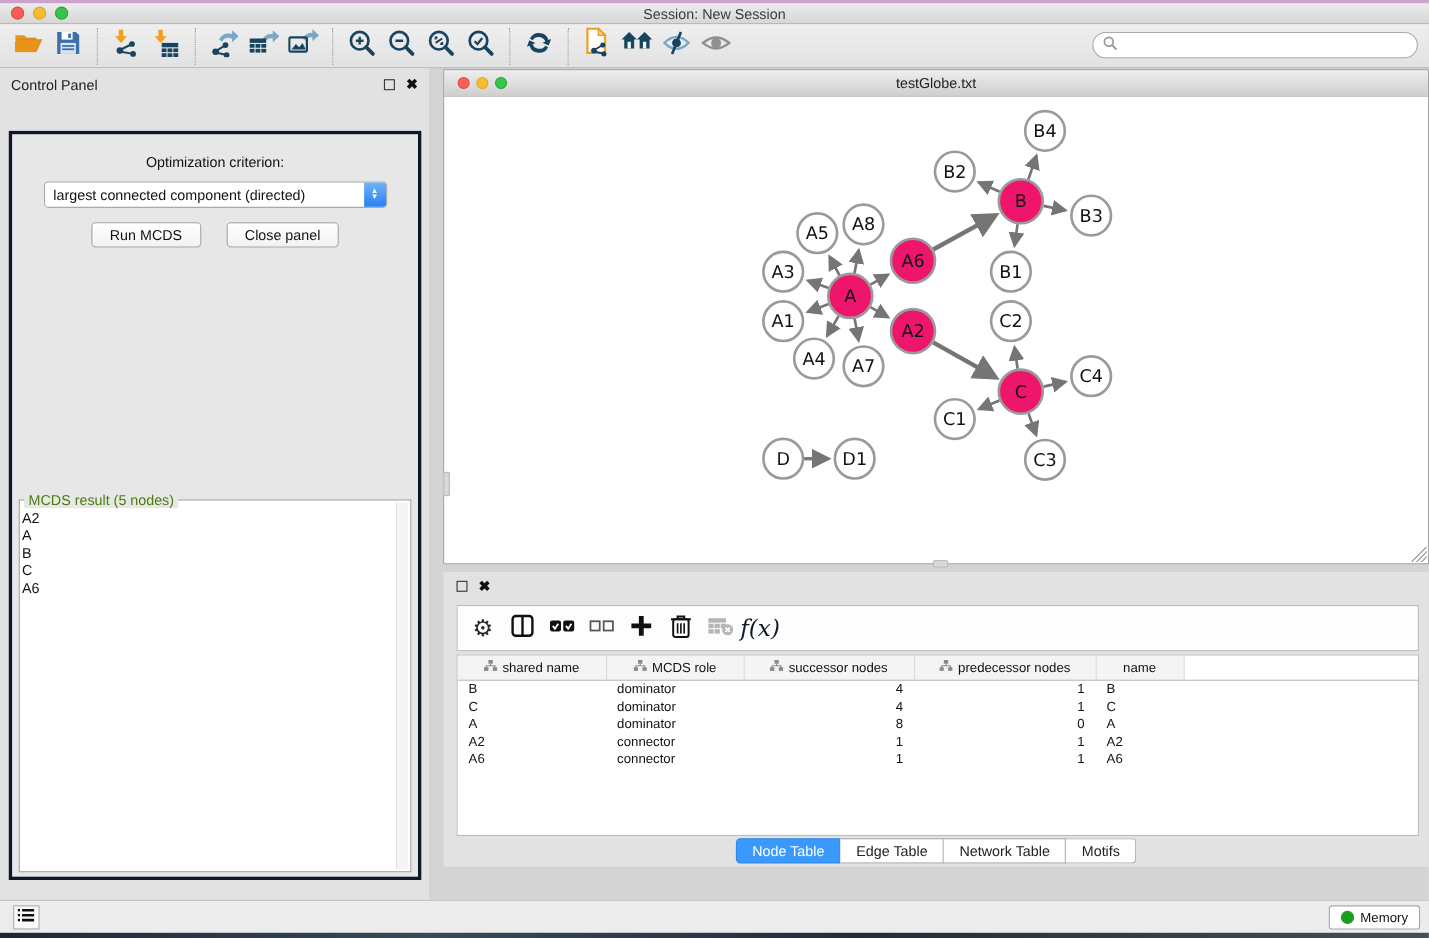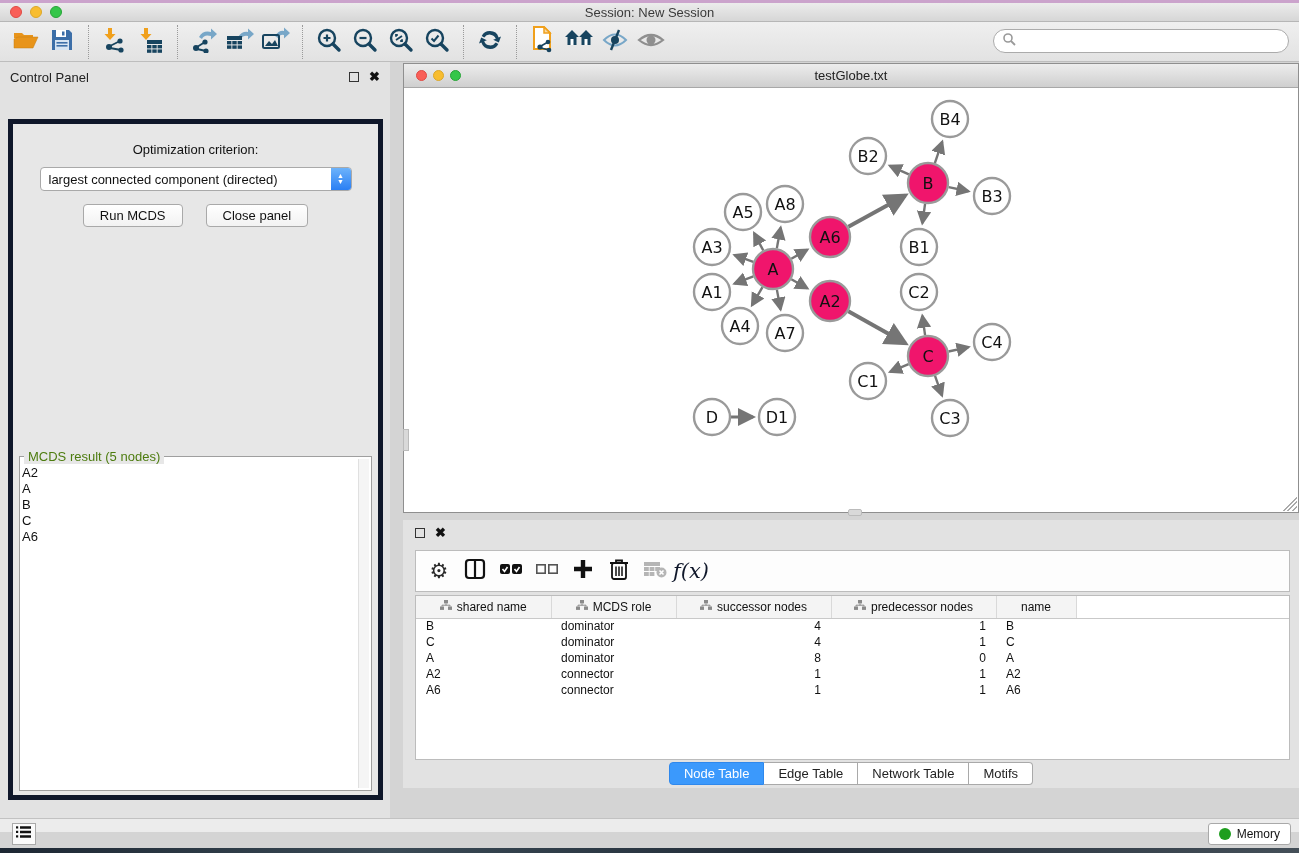--- a/index.html
+++ b/index.html
@@ -31,21 +31,21 @@
   
   .control-panel { position:absolute; left:0; top:62px; width:390px; height:756px; background:#e2e2e2; }
   .cp-head { height:30px; display:flex; align-items:center; padding:0 10px; }
   .cp-title { font-size:13px; color:#222; flex:1; }
   .panel-icons { display:flex; gap:10px; align-items:center; }
   .float-icon { width:10px; height:10px; border:1.5px solid #333; }
   .close-icon { font-size:13px; font-weight:bold; color:#111; line-height:10px; cursor:pointer;}
   .cp-tabs { display:flex; justify-content:center; gap:2px; height:22px; margin-top:2px; }
   .cp-tab { background:#fff; border:1px solid #b9b9b9; font-size:13px; padding:2px 12px; border-radius:3px; color:#222; cursor:pointer;}
   .cp-tab.active { background:#3b99fc; border-color:#2f88ec; color:#fff; }
-  .cp-body { position:absolute; left:8px; right:7px; top:57px; bottom:18px; background:#e7e7e7; border:5px solid #0f172a; }
+  .cp-body { position:absolute; left:8px; right:7px; top:57px; bottom:18px; background:#e7e7e7; border:3px solid #0f172a; }
   .opt-label { text-align:center; font-size:13px; color:#111; margin-top:18px; }
   .criterion { margin:10px auto 0 auto; width:312px; height:24px; background:#fff; border:1px solid #a9a9a9;
      border-radius:4px; display:flex; align-items:center; position:relative; cursor:pointer;}
   .criterion-text { font-size:13px; padding-left:8px; color:#111; flex:1; white-space:nowrap; overflow:hidden;}
   .criterion-stepper { width:20px; height:22px; background:linear-gradient(#6db3fb,#2a7ff4); border-radius:0 3px 3px 0;
      display:flex; flex-direction:column; align-items:center; justify-content:center; color:#fff; font-size:7px; line-height:6px;}
   .cp-buttons { display:flex; justify-content:center; gap:23px; margin-top:13px; }
   .mac-btn { background:linear-gradient(#ffffff,#f2f2f2); border:1px solid #a9a9a9; border-radius:4px;
      font-size:13px; padding:3px 16px; color:#111; cursor:pointer; font-family:"Liberation Sans",sans-serif;}
   .mcds-fieldset { position:absolute; left:6px; right:6px; top:332px; bottom:4px; border:1px solid #9f9f9f;
@@ -87,21 +87,21 @@
   table.node-table th .th-inner{ display:flex; align-items:center; justify-content:center; gap:5px;}
   table.node-table td { height:16px; padding:0 10px; color:#111; white-space:nowrap; }
   td.num { text-align:right; }
   .tp-tabs { position:absolute; left:0; right:0; bottom:3px; display:flex; justify-content:center; }
   .tp-tab { background:#fff; border:1px solid #a9a9a9; border-left:none; font-size:13px; padding:3px 14px; color:#222; cursor:pointer;}
   .tp-tab:first-child { border-left:1px solid #a9a9a9; border-radius:4px 0 0 4px; }
   .tp-tab:last-child { border-radius:0 4px 4px 0; }
   .tp-tab.active { background:#3b99fc; border-color:#2f88ec; color:#fff; }
 
   
-  .statusbar { position:absolute; left:0; top:818px; width:100%; height:14px; background:#ececec; border-top:1px solid #c2c2c2; }
+  .statusbar { position:absolute; left:0; top:818px; width:100%; height:30px; background:#ececec; border-top:1px solid #c2c2c2; }
   .list-btn { position:absolute; left:12px; top:4px; width:24px; height:22px; background:#fafafa; border:1px solid #a9a9a9;
      display:flex; align-items:center; justify-content:center; cursor:pointer;}
   .memory-btn { position:absolute; right:8px; top:4px; height:22px; background:#fff; border:1px solid #a9a9a9; border-radius:3px;
      display:flex; align-items:center; gap:6px; padding:0 10px; font-size:12px; color:#111; cursor:pointer;}
   .memory-dot { width:12px; height:12px; border-radius:50%; background:#1e9e1e; }
   .bottom-strip { position:absolute; left:0; top:848px; width:100%; height:5px;
      background:linear-gradient(90deg,#1d2733,#3a4a55 30%,#222c38 60%,#444f58); }
 
   svg text { font-family:"DejaVu Sans", sans-serif; }
 </style>

